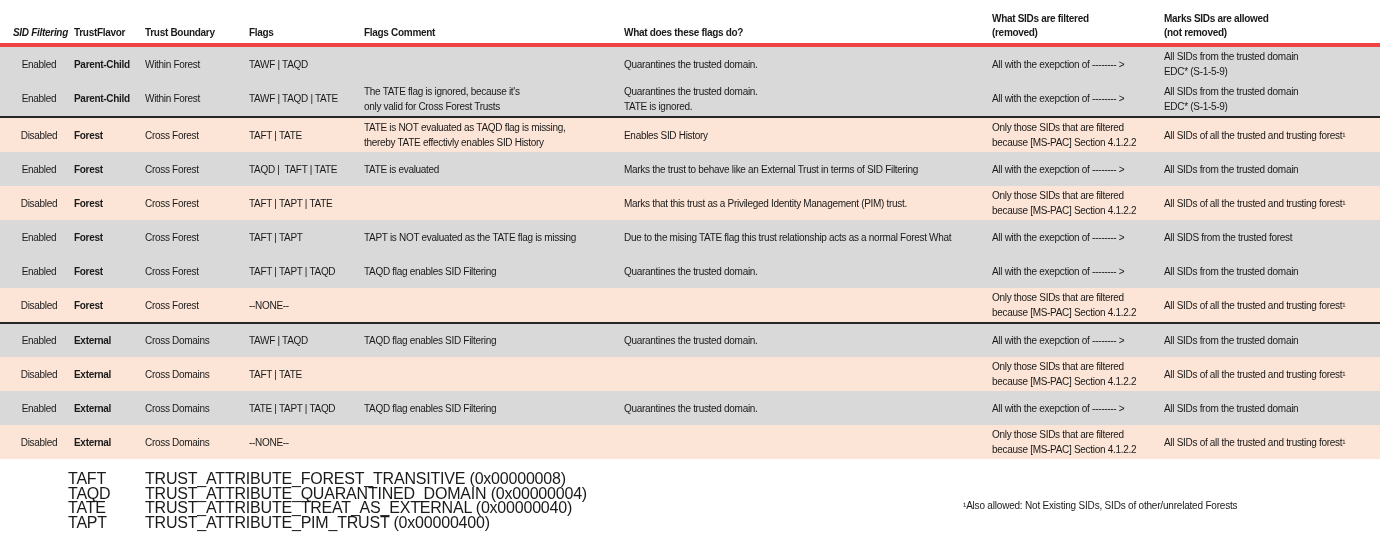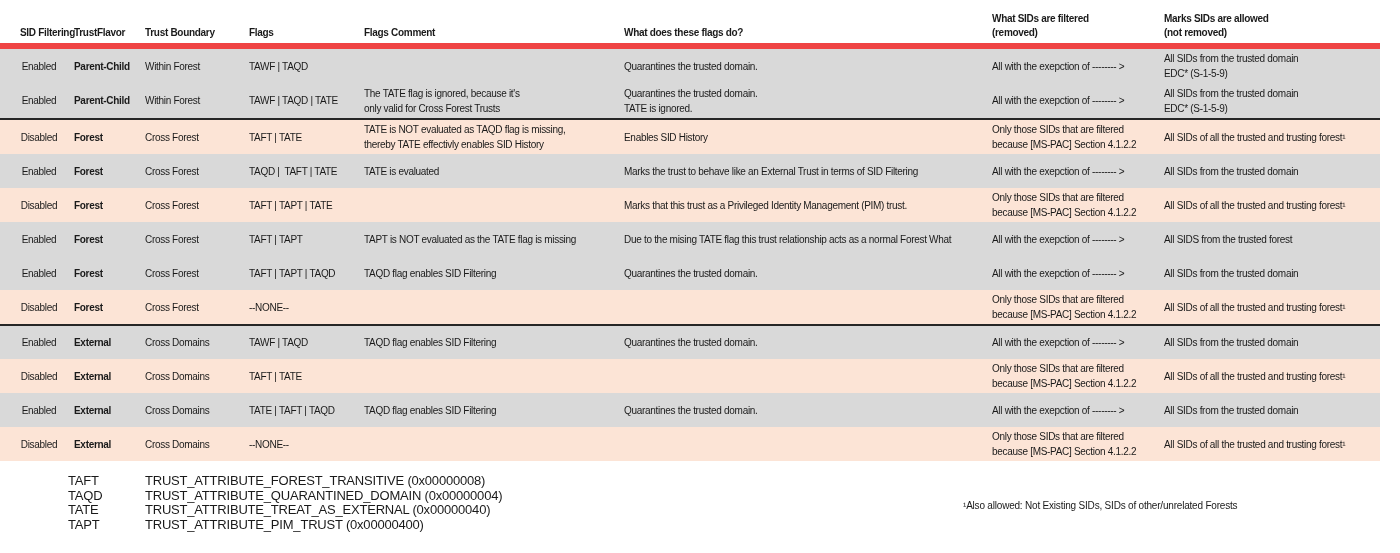--- a/index.html
+++ b/index.html
@@ -4,37 +4,37 @@
 <style>
   html,body { margin:0; padding:0; background:#ffffff; }
   body { font-family:"Liberation Sans", sans-serif; color:#1a1a1a; }
   .page { position:relative; width:1400px; height:553px; background:#ffffff; overflow:hidden; }
 
   table.trust { border-collapse:collapse; table-layout:fixed; width:1380px; }
 
   th {
     font-size:10px; font-weight:bold; text-align:left; vertical-align:bottom;
     padding:12px 2px 4px 2px; line-height:13.5px; white-space:pre;
-    letter-spacing:-0.3px; border-bottom:6px solid #ef4444;margin-top:16px;
+    letter-spacing:-0.3px; border-bottom:4px solid #ef4444;margin-top:16px;
   }
-  th.c1 { padding-left:20px; }
+  th.c1 { padding-left:13px;font-style:italic; }
 
   td {
     font-size:10px; vertical-align:middle; padding:2px 2px; line-height:15px;
     white-space:pre; letter-spacing:-0.3px; overflow:visible;
   }
   tbody tr { height:34px; }
   tbody tr.tall { height:36px; }
   tr.enabled  td { background:#d9d9d9; }
   tr.disabled td { background:#fce4d6; }
   tr.group-end td { border-bottom:2px solid #262626; }
   td.c1 { text-align:center; padding-left:8px; }
   td.c2 { font-weight:bold; }
 
-  .legend { margin:13px 0 0 68px; font-size:13px; line-height:14.6px; letter-spacing:-0.2px; }
+  .legend { margin:13px 0 0 68px; font-size:16px; line-height:14.6px; letter-spacing:-0.2px; }
   .legend-row .abbr { display:inline-block; width:77px; }
   .footnote { position:absolute; left:963px; top:500px; font-size:10px; letter-spacing:-0.2px; white-space:pre; }
 </style>
 </head>
 <body>
 
 <div class="page">
 
   <table class="trust">
     <colgroup>
@@ -168,21 +168,21 @@
         <td class="c5"></td>
         <td class="c6"></td>
         <td class="c7">Only those SIDs that are filtered
 because [MS-PAC] Section 4.1.2.2</td>
         <td class="c8">All SIDs of all the trusted and trusting forest¹</td>
       </tr>
       <tr class="enabled">
         <td class="c1">Enabled</td>
         <td class="c2">External</td>
         <td class="c3">Cross Domains</td>
-        <td class="c4">TATE | TAFT | TAQD</td>
+        <td class="c4">TATE | TAPT | TAQD</td>
         <td class="c5">TAQD flag enables SID Filtering</td>
         <td class="c6">Quarantines the trusted domain.</td>
         <td class="c7">All with the exepction of -------- &gt;</td>
         <td class="c8">All SIDs from the trusted domain</td>
       </tr>
       <tr class="disabled">
         <td class="c1">Disabled</td>
         <td class="c2">External</td>
         <td class="c3">Cross Domains</td>
         <td class="c4">--NONE--</td>

